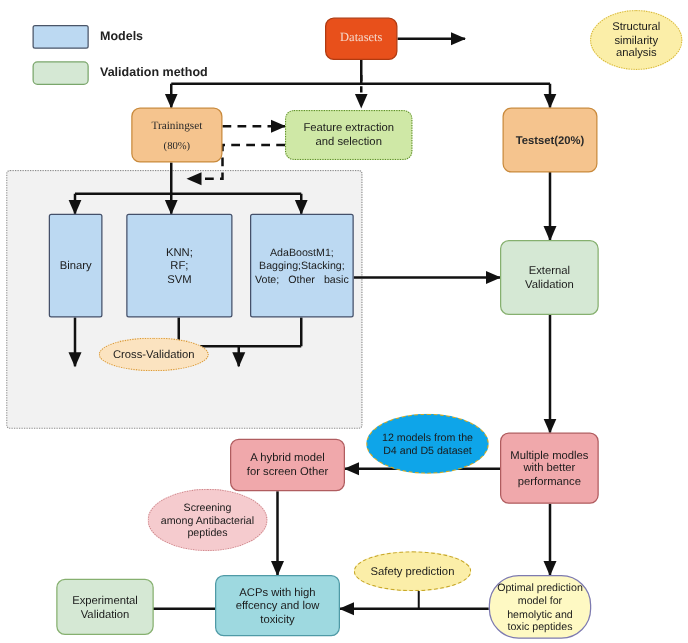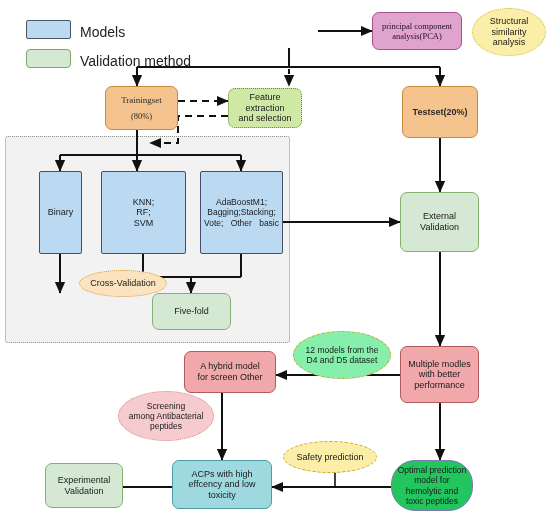--- a/index.html
+++ b/index.html
@@ -57,37 +57,38 @@
     background:#bcd9f2;
     border:1.6px solid #4a5568;
     border-radius:2px;
   }
   .legend-sw.valid{
     background:#d5e8d4;
     border:1.4px solid #7aa66b;
   }
   .legend-txt{
     position:absolute;
-    font-size:14px;
+    font-size:10px;
     color:#222;
     white-space:nowrap;
+    font-weight:bold;
   }
   
   .c-orange{background:#e8501b;border-color:#b03a10;color:#f5d9cd;}
   .c-tan{background:#f5c48e;border-color:#c98a3c;color:#2a2a2a;}
   .c-pink-pca{background:#dfa3cd;border-color:#a3538f;color:#221122;}
   .c-green{background:#d5e8d4;border-color:#86b06f;}
   .c-green-dot{background:#cfe8a6;border:1.8px dotted #5f8f2a;}
   .c-blue{background:#bcd9f2;border:1.3px solid #44506a;border-radius:2px;}
   .c-red{background:#f0a8ab;border-color:#b05c5f;}
   .c-cyan{background:#9ed9e0;border-color:#4f9aa6;}
-  .c-purple{background:#22c55e;border-color:#7d7ab0;border-radius:24px;}
+  .c-purple{background:#fef9c3;border-color:#7d7ab0;border-radius:24px;}
   .e-yellow{background:#fbeea8;border:1.4px dotted #d8b93c;}
   .e-yellow-dash{background:#fbeea8;border:1.8px dashed #c9a92b;}
-  .e-yellow-dash2{background:#86efac;border:1.6px dashed #c9a92b;}
+  .e-yellow-dash2{background:#0ea5e9;border:1.6px dashed #c9a92b;}
   .e-tan{background:#fbe3c0;border:1.6px dotted #d99b3a;}
   .e-pink{background:#f5cbce;border:1.6px dotted #cf8a8e;}
   svg.links{position:absolute;left:0;top:0;width:550px;height:514px;pointer-events:none;}
   .f9{font-size:9px;}
   .f85{font-size:8.5px;}
   .f10{font-size:10px;}
   .serif{font-family:"Liberation Serif", serif;}
   .just{text-align:justify;text-align-last:justify;}
 </style>
 </head>
@@ -157,53 +158,51 @@
       <path d="M228,116 L178,116 L178,143 L150,143" marker-end="url(#ahd)"></path>
     </g>
   </svg>
 
   <div class="legend-sw models" style="left:26px;top:20px;width:45px;height:19px;"></div>
   <div class="legend-txt" style="left:80px;top:24px;">Models</div>
 
   <div class="legend-sw valid" style="left:26px;top:49px;width:45px;height:19px;"></div>
   <div class="legend-txt" style="left:80px;top:53px;">Validation method</div>
 
-
-  <div class="node c-pink-pca serif f85" style="left:372px;top:12px;width:90px;height:38px;">principal component
-analysis(PCA)</div>
+  <div class="node c-orange serif f10" style="left:260px;top:14px;width:58px;height:34px;">Datasets</div>
+
 
   <div class="ellipse e-yellow f9" style="left:472px;top:8px;width:74px;height:48px;">Structural
 similarity analysis</div>
 
   <div class="node c-tan serif" style="left:105px;top:86px;width:73px;height:44px;flex-direction:column;justify-content:center;">
     <span class="f9">Trainingset</span>
     <span class="f85" style="margin-top:6px;">(80%)</span>
   </div>
 
-  <div class="node c-green-dot f9" style="left:228px;top:88px;width:74px;height:40px;">Feature extraction
+  <div class="node c-green-dot f9" style="left:228px;top:88px;width:102px;height:40px;">Feature extraction
 and selection</div>
 
   <div class="node c-tan f9" style="left:402px;top:86px;width:76px;height:52px;font-weight:bold;">Testset(20%)</div>
 
   <div class="node c-blue f9" style="left:39px;top:171px;width:43px;height:83px;">Binary</div>
 
   <div class="node c-blue f9" style="left:101px;top:171px;width:85px;height:83px;">KNN;
 RF;
 SVM</div>
 
   <div class="node c-blue f85" style="left:200px;top:171px;width:83px;height:83px;flex-direction:column;justify-content:center;">
     <span>AdaBoostM1;</span>
     <span>Bagging;Stacking;</span>
     <span class="just" style="width:100%;">Vote; Other  basic</span>
   </div>
 
   <div class="ellipse e-tan f9" style="left:79px;top:270px;width:88px;height:27px;">Cross-Validation</div>
 
 
-  <div class="node c-green f9" style="left:152px;top:293px;width:79px;height:37px;">Five-fold</div>
 
   <div class="node c-green f9" style="left:400px;top:192px;width:79px;height:60px;">External
 Validation</div>
 
   <div class="ellipse e-yellow-dash2 f85" style="left:293px;top:331px;width:98px;height:48px;">12 models from the
 D4 and D5 dataset</div>
 
   <div class="node c-red f9" style="left:400px;top:346px;width:79px;height:57px;">Multiple modles
 with better
 performance</div>

